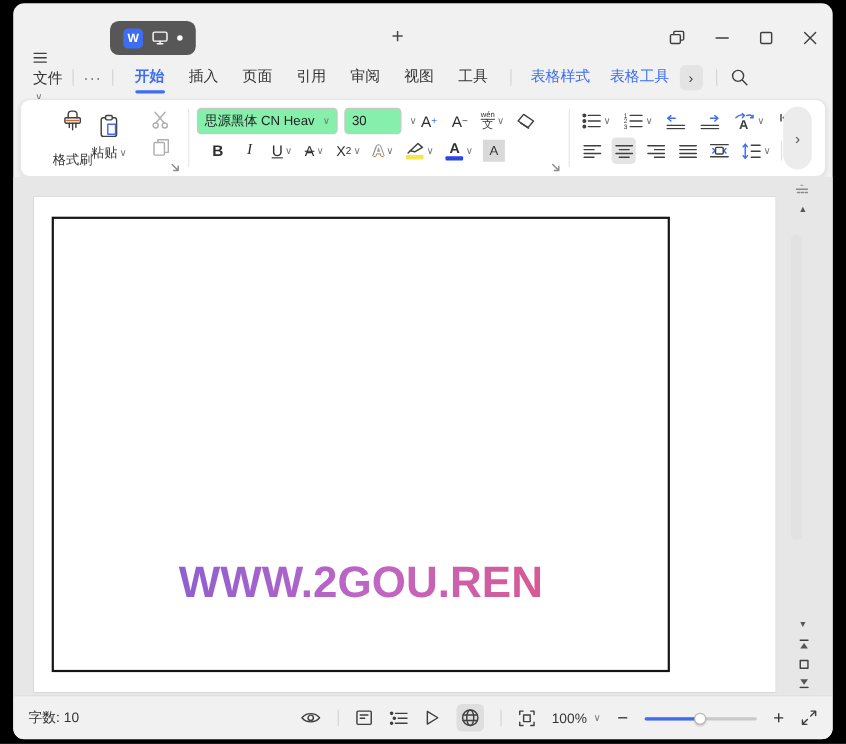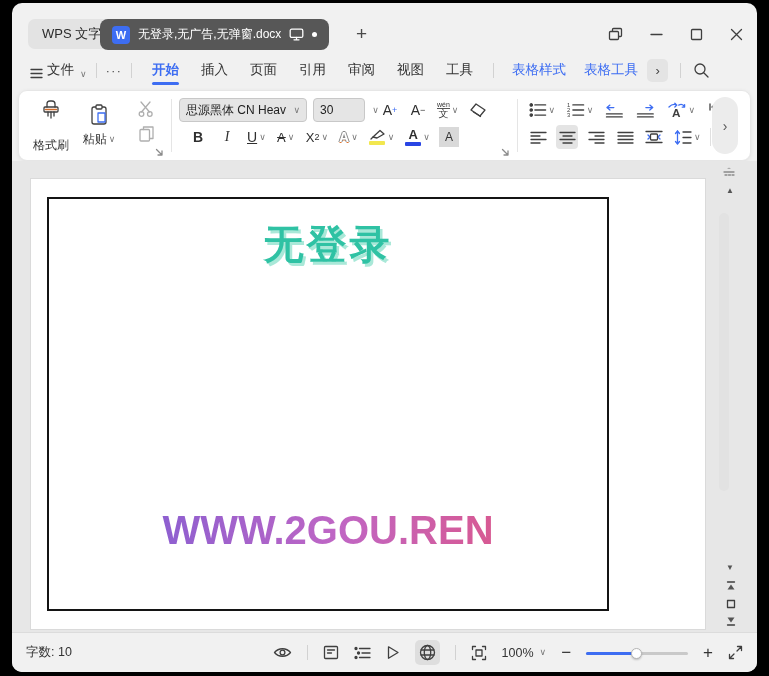--- a/index.html
+++ b/index.html
@@ -28,36 +28,36 @@
   
   .menubar{height:36px;display:flex;align-items:center;padding-left:18px;font-size:13.5px;color:#333;}
   .m-div{width:1px;height:15px;background:#d2d2d2;margin:0 9px;}
   .mtab{padding:0 11px;height:34px;display:flex;align-items:center;position:relative;}
   .mtab.active{color:var(--accent);font-weight:bold;}
   .mtab.active::after{content:"";position:absolute;left:11px;right:11px;bottom:2px;height:3px;
                       border-radius:2px;background:var(--accent);}
   .mtab.ctx{color:var(--accent);padding:0 9px;}
   .chip{width:21px;height:23px;background:#e4e4e4;border-radius:5px;display:flex;align-items:center;
         justify-content:center;color:#444;font-size:13px;}
-  .filegrp{display:flex;align-items:flex-end;gap:4px;}
+  .filegrp{display:flex;align-items:flex-start;gap:4px;flex-direction:column;}
 
   
   .ribbon{position:relative;height:73px;}
   .card{position:absolute;left:6px;right:6px;top:2px;bottom:0;background:#fff;border:1px solid #e6e6e6;
         border-radius:9px;box-shadow:0 1px 4px rgba(0,0,0,.07);}
   .rb-div{position:absolute;top:8px;bottom:8px;width:1px;background:#e5e5e5;}
   .bigbtn{position:absolute;width:48px;height:58px;display:flex;flex-direction:column;align-items:center;
           justify-content:center;gap:4px;font-size:12px;color:#333;}
   .lblrow{display:flex;align-items:center;}
   .mini{position:absolute;}
   .row{position:absolute;display:flex;align-items:center;}
   .tbtn{height:24px;min-width:22px;padding:0 2px;display:flex;align-items:center;justify-content:center;
         font-size:14px;color:#2f2f2f;}
   .combo{height:24px;border:1px solid #c8c8c8;border-radius:4px;display:flex;align-items:center;
-         padding:0 6px;font-size:12px;color:#222;background:#e5e5e5;justify-content:space-between;}
+         padding:0 6px;font-size:12px;color:#222;background:#86efac;justify-content:space-between;}
   .sup{font-size:9px;}
   .expander{position:absolute;color:#999;}
   .pill-more{position:absolute;right:12px;top:6px;bottom:6px;width:26px;background:#ececec;
              border-radius:13px;display:flex;align-items:center;justify-content:center;
              color:#555;font-size:14px;}
   .u-line{text-decoration:underline;}
   .strike{text-decoration:line-through;}
   .fc-A{display:flex;flex-direction:column;align-items:center;line-height:1;font-weight:bold;font-size:13px;}
   .bar{width:16px;height:4px;border-radius:1px;margin-top:1px;}
   .Abox{width:20px;height:20px;background:#d9d9d9;display:flex;align-items:center;justify-content:center;
@@ -98,26 +98,22 @@
   .zoomtxt{display:flex;align-items:center;gap:4px;color:#333;}
   .sign{font-size:17px;color:#333;line-height:1;}
 </style>
 </head>
 <body>
 
 <div class="screen">
 <div class="window">
 
   <div class="titlebar">
-    <div class="app-pill">
-      <span>WPS 文字</span>
-    </div>
     <div class="doc-tab">
       <span class="wicon">W</span>
-      <span class="doc-title">无登录,无广告,无弹窗.docx</span>
       <span class="ic">
         <svg class="svg" width="15" height="13" viewBox="0 0 15 13" style="--s:#fff">
           <rect x="1.2" y="1.2" width="12.6" height="8.2" rx="1.5" style="stroke:#fff"></rect>
           <path d="M7.5 9.4 V11.6 M5 11.8 H10" style="stroke:#fff"></path>
         </svg>
       </span>
       <span class="dot"></span>
     </div>
     <div class="newtab">+</div>
     <div class="win-btns">
@@ -174,21 +170,21 @@
       <svg class="svg" width="17" height="17" viewBox="0 0 17 17">
         <circle cx="7" cy="7" r="5"></circle>
             <path d="M11 11 L15 15"></path>
           </svg>
     </span>
   </div>
 
   <div class="ribbon">
     <div class="card">
 
-      <div class="bigbtn" style="left:8px;top:5px;gap:16px;">
+      <div class="bigbtn" style="left:23px;top:5px;gap:16px;">
         <svg class="svg" width="24" height="24" viewBox="0 0 24 24">
           <path d="M8 10 V7 Q8 4 11 4 H13 Q16 4 16 7 V10"></path>
           <rect x="5" y="10" width="14" height="5" rx="1"></rect>
           <path d="M9 15 V19 M12 15 V21 M15 15 V19"></path>
           <path d="M6.5 12.5 H17.5" style="stroke:#d06a28"></path>
         </svg>
         <span class="lblrow">
               <span>格式刷</span>
             </span>
       </div>
@@ -391,21 +387,20 @@
         <span style="width:1px;height:18px;background:#e0e0e0;"></span>
       </div>
 
       <div class="pill-more">›</div>
     </div>
   </div>
 
   <div class="docarea">
     <div class="page">
       <div class="dtable">
-        <div class="hline" style="top:18px;">无登录</div>
         <div class="url" style="top:266px;margin-top:43px;">WWW.2GOU.REN</div>
       </div>
     </div>
     <div class="scrollcol">
       <span class="scr-ic ic" style="top:6px;left:16px;">
         <svg class="svg" width="12" height="10" viewBox="0 0 12 10" style="opacity:.55">
           <path d="M4 2 L6 0.5 L8 2 Z" style="fill:#777;stroke:none"></path>
           <path d="M1 5 H11 M2 8 H4 M5.5 8 H7.5 M9 8 H11"></path>
         </svg>
       </span>

